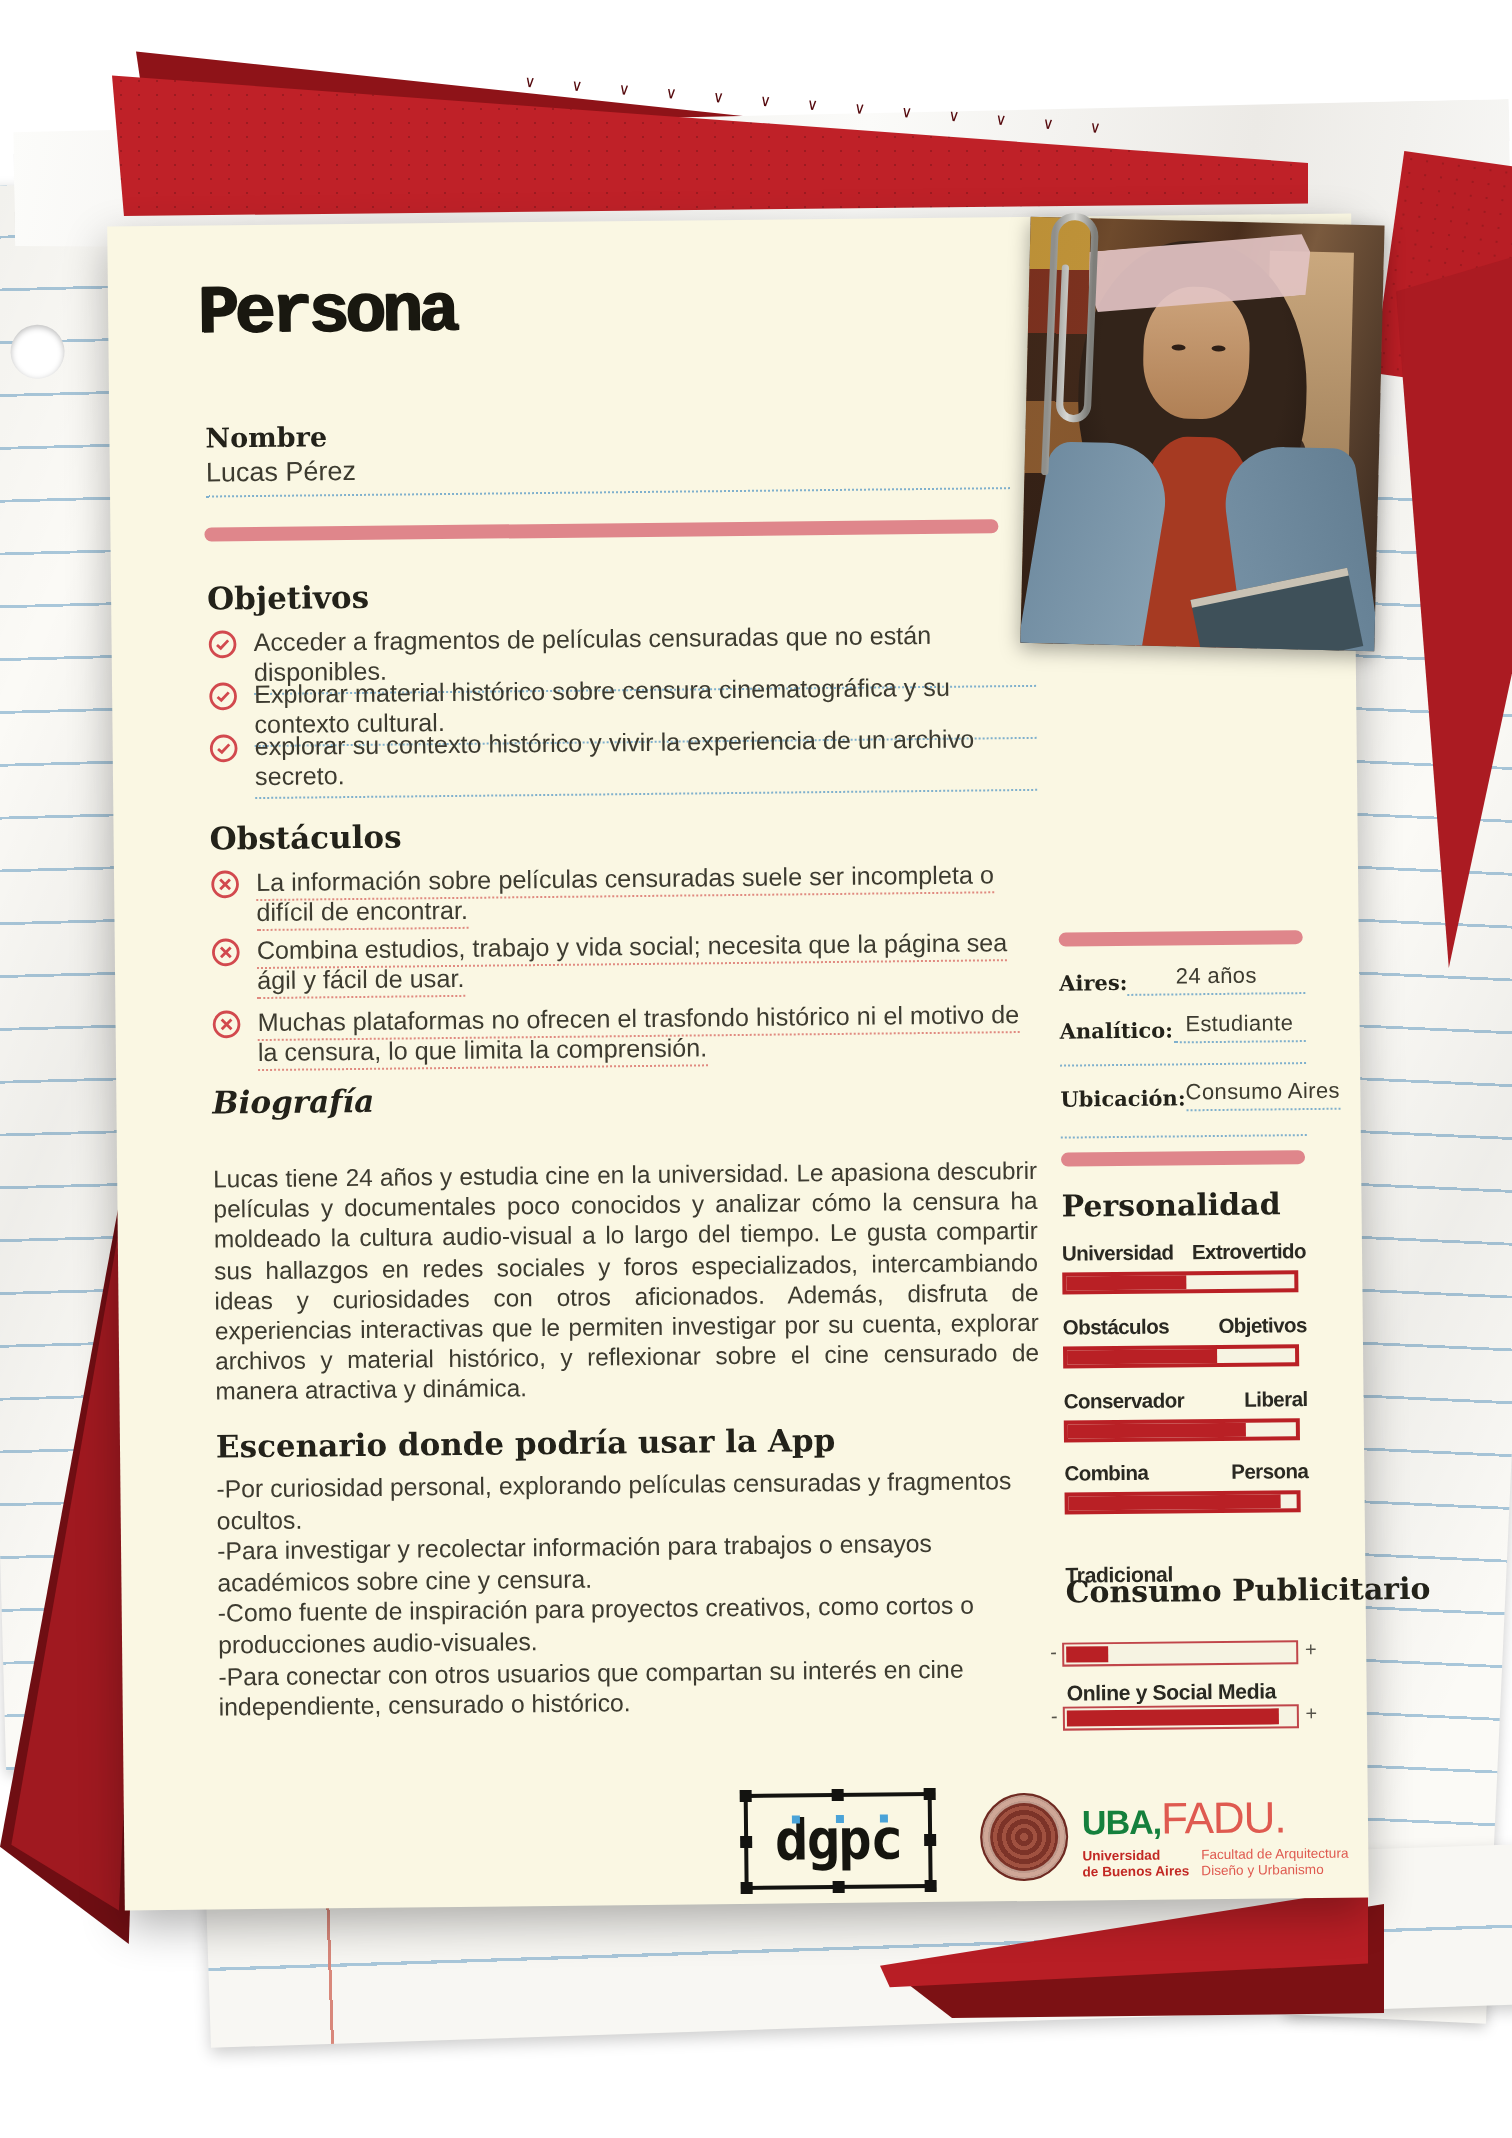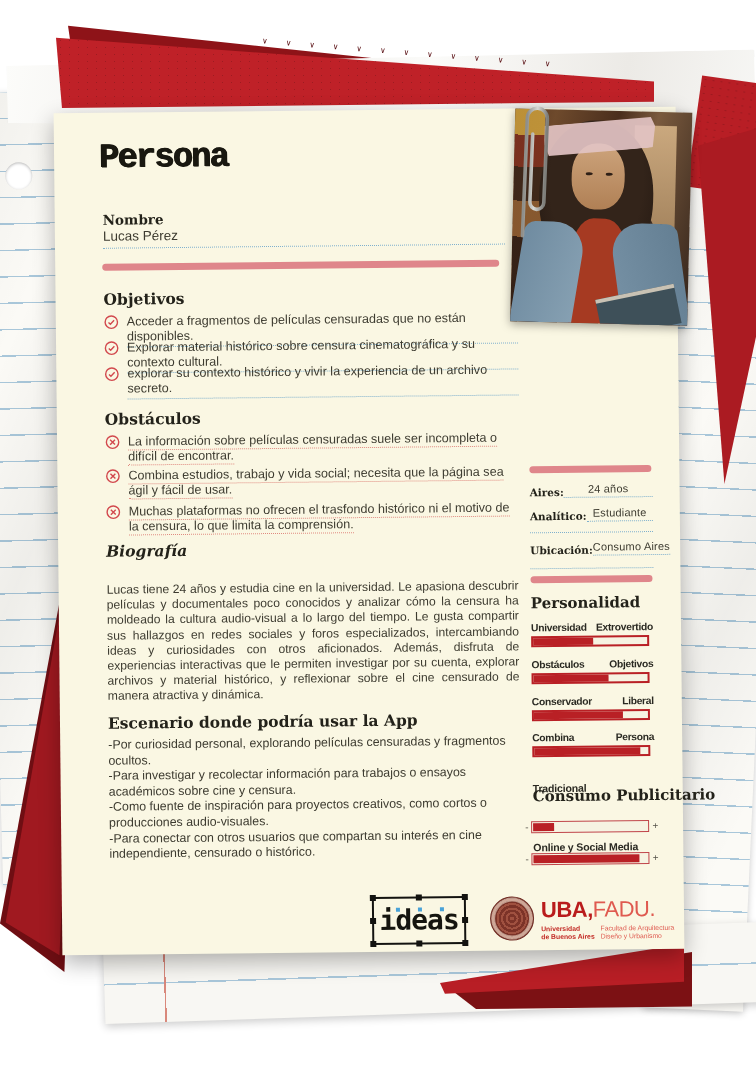--- a/index.html
+++ b/index.html
@@ -176,21 +176,21 @@
   .handle{position:absolute;width:6px;height:6px;background:#131310;}
   .bluemark{position:absolute;width:4px;height:4px;background:#4aa3d8;}
   #uba-seal{
     left:428px;top:788px;width:42px;height:42px;border-radius:50%;
     border:1.5px solid #6e2a22;
     background:repeating-radial-gradient(circle at 50% 50%, #a05140 0 2px, #7c3328 2px 4.5px);
     box-shadow:inset 0 0 0 4px rgba(246,238,222,0.55);
   }
   #uba-text{left:479px;top:789px;width:145px;}
   #uba-line{white-space:nowrap;}
-  #uba-bold{font-weight:bold;font-size:22px;color:#b91c1c;letter-spacing:-0.5px;}
+  #uba-bold{font-weight:bold;font-size:17px;color:#15803d;letter-spacing:-0.5px;}
   #uba-light{font-size:22px;color:#df5a50;letter-spacing:-0.5px;}
   #uba-sub{display:flex;gap:6px;margin-top:2px;}
   .uba-sub-col{font-size:6.8px;line-height:8px;}
   #uba-sub-left{color:#c22823;font-weight:bold;}
   #uba-sub-right{color:#df5a50;}
 </style>
 </head>
 <body>
 
 <div class="paper-lined" id="paper-left">
@@ -362,21 +362,21 @@
   <div class="abs c-label" id="cl-1">Online y Social Media</div>
   <div class="abs c-bar-wrap" id="cb-1">
     <span class="c-sign">-</span>
     <div class="c-bar">
         <div class="c-fill" style="width: 93%;"></div>
       </div>
     <span class="c-sign">+</span>
   </div>
 
   <div class="abs" id="dgpc-box">
-    <span class="txt">ideas</span>
+    <span class="txt">dgpc</span>
     <span class="handle" style="left:-4px;top:-4px;"></span>
     <span class="handle" style="right:-4px;top:-4px;"></span>
     <span class="handle" style="left:-4px;bottom:-4px;"></span>
     <span class="handle" style="right:-4px;bottom:-4px;"></span>
     <span class="handle" style="left:42px;top:-4px;"></span>
     <span class="handle" style="left:42px;bottom:-4px;"></span>
     <span class="handle" style="left:-4px;top:19px;"></span>
     <span class="handle" style="right:-4px;top:19px;"></span>
     <span class="bluemark" style="left:22px;top:9px;"></span>
     <span class="bluemark" style="left:44px;top:9px;"></span>

